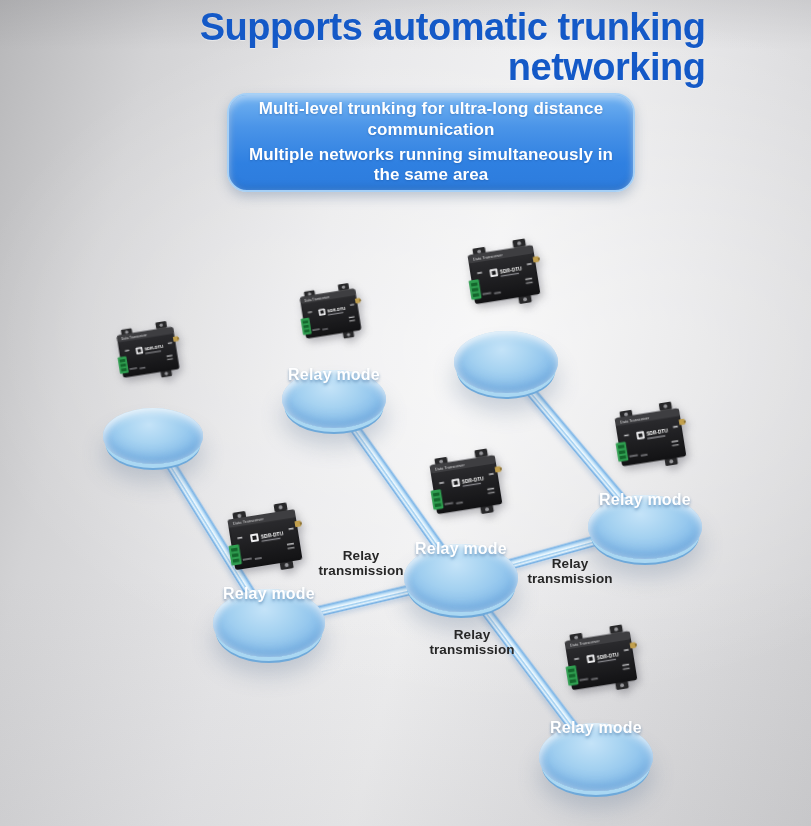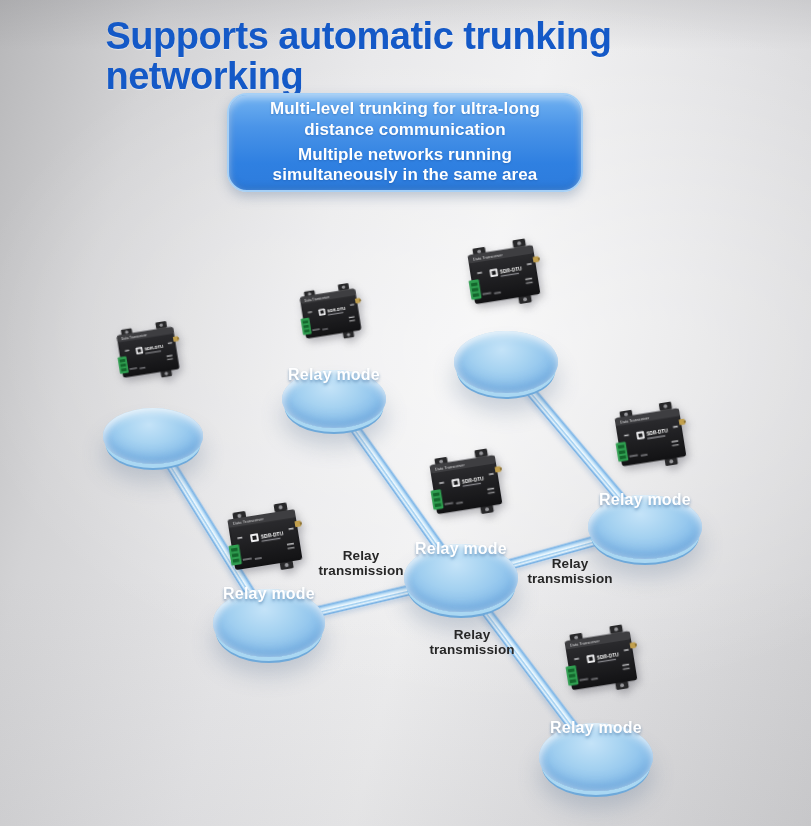--- a/index.html
+++ b/index.html
@@ -8,27 +8,27 @@
     position:relative;width:811px;height:826px;overflow:hidden;
     background:
       radial-gradient(ellipse 900px 600px at 62% 42%, rgba(255,255,255,.55) 0%, rgba(255,255,255,0) 60%),
       linear-gradient(104deg,#b7b7b9 0%,#d3d3d5 16%,#e7e7e9 38%,#efeff0 55%,#e2e2e4 74%,#cfcfd1 100%);
   }
   .stage::before{content:"";position:absolute;inset:0;
     background:linear-gradient(180deg,rgba(120,120,124,.18) 0%,rgba(120,120,124,0) 6%,rgba(255,255,255,0) 70%,rgba(140,140,144,.12) 100%);
     pointer-events:none;}
   
   .title{
-    position:absolute;top:17px;left:0;right:0;margin:0 auto;max-width:600px;
-    text-align:left;font-size:38px;line-height:1.05;font-weight:bold;
+    position:absolute;top:8px;left:0;right:0;margin:0 auto;max-width:600px;
+    text-align:right;font-size:38px;line-height:1.05;font-weight:bold;
     letter-spacing:-.5px;color:#1459c7;
     text-shadow:0 1px 1px rgba(255,255,255,.5);
   }
   .badge{
-    position:absolute;left:227px;top:93px;width:356px;height:99px;
+    position:absolute;left:227px;top:93px;width:408px;height:99px;
     border-radius:20px;box-sizing:border-box;
     background:linear-gradient(180deg,#71b2f1 0%,#4a94e8 34%,#2f80e1 72%,#2d7cdd 100%);
     border:2px solid #a6d0f6;
     box-shadow:0 5px 12px rgba(90,115,150,.35), inset 0 3px 7px rgba(255,255,255,.5), inset 0 -3px 6px rgba(20,70,140,.25);
     display:flex;flex-direction:column;justify-content:center;gap:5px;
   }
   .badge p{
     margin:0;padding:0 10px;text-align:center;color:#ffffff;
     font-size:17px;line-height:1.2;font-weight:bold;letter-spacing:.1px;
     text-shadow:0 1px 2px rgba(20,70,140,.35);

